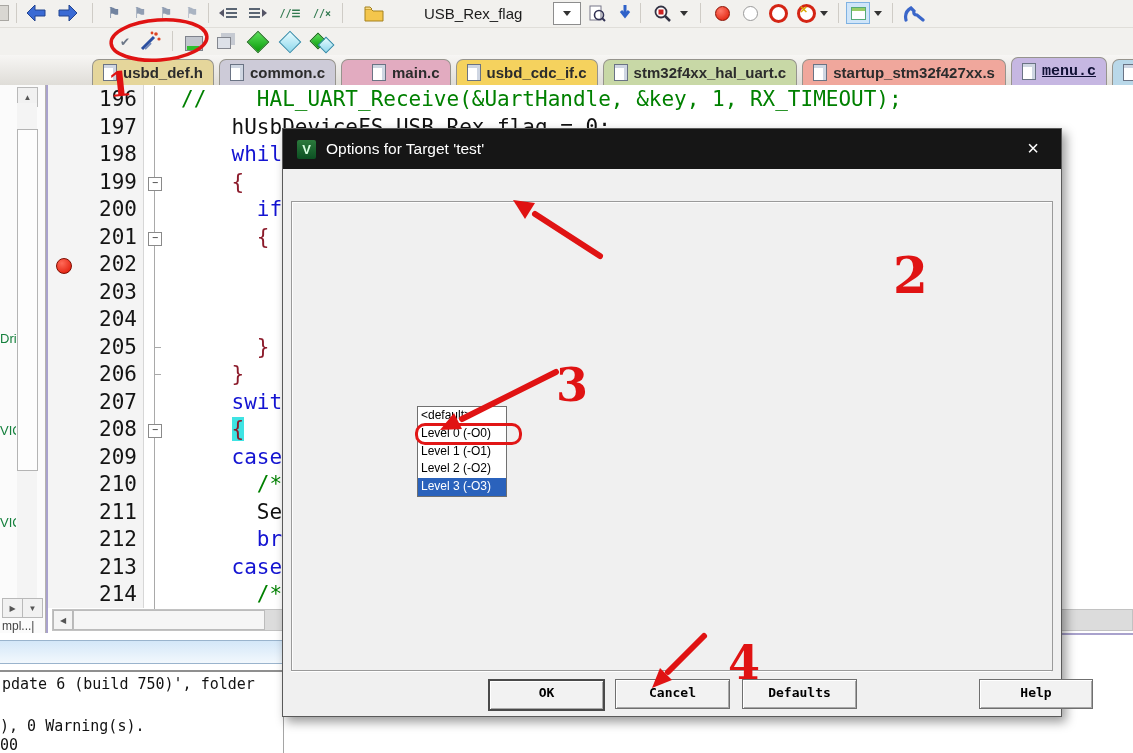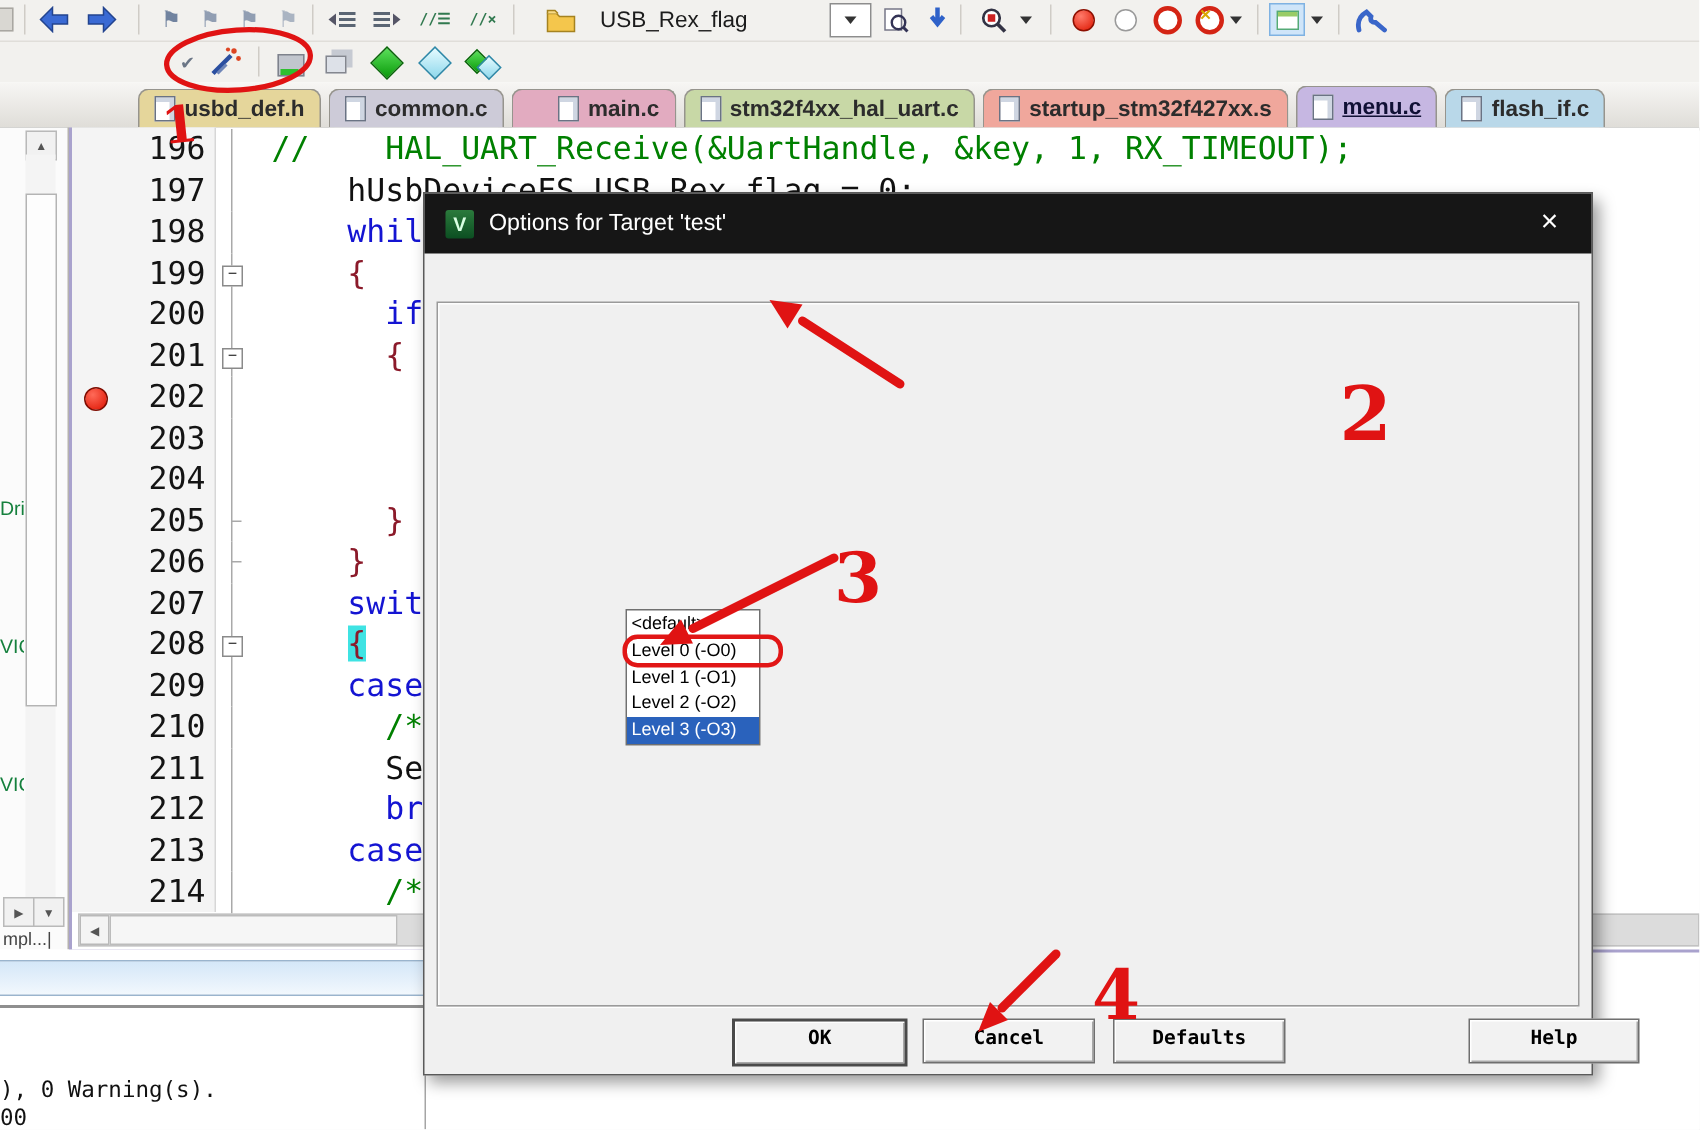--- a/index.html
+++ b/index.html
@@ -163,21 +163,21 @@
     <div class="tico" style="left:310px">
         <span class="cmnt-ico">//×</span>
       </div>
     <div class="tsep" style="left:342px"></div>
     <div class="tico" style="left:362px">
       <svg width="20" height="17" viewBox="0 0 20 17">
           <path d="M1 4 L7 4 L9 6 L19 6 L19 16 L1 16 Z" fill="#f4c64c" stroke="#a5821f"></path>
           <path d="M1 4 L1 2 L6 2 L8 4" fill="#f8da85" stroke="#a5821f"></path>
         </svg>
     </div>
-    <div class="tlabel" style="left:400px">USB_Rex_flag</div>
+    <div class="tlabel" style="left:424px">USB_Rex_flag</div>
     <div class="combofrag" style="left:553px">
         <span class="dntri"></span>
       </div>
     <div class="tico" style="left:585px">
       <svg width="18" height="17" viewBox="0 0 18 17">
           <rect x="2" y="1" width="11" height="14" fill="#fff" stroke="#778"></rect>
           <circle cx="11" cy="10" r="4.5" fill="none" stroke="#335" stroke-width="1.6"></circle>
           <line x1="14" y1="13" x2="17" y2="16" stroke="#335" stroke-width="2"></line>
         </svg>
     </div>
@@ -281,29 +281,33 @@
           <span class="ftab-label">usbd_def.h</span>
         </div>
         <div class="ftab" style="background: rgb(205, 203, 216);">
           <span class="docicon"></span>
           <span class="ftab-label">common.c</span>
         </div>
         <div class="ftab" style="background: rgb(226, 171, 192); padding-left: 30px;">
           <span class="docicon"></span>
           <span class="ftab-label">main.c</span>
         </div>
+        <div class="ftab" style="background: rgb(245, 210, 94);">
+          <span class="docicon"></span>
+          <span class="ftab-label">usbd_cdc_if.c</span>
+        </div>
         <div class="ftab" style="background: rgb(200, 216, 166);">
           <span class="docicon"></span>
           <span class="ftab-label">stm32f4xx_hal_uart.c</span>
         </div>
         <div class="ftab" style="background: rgb(240, 167, 156);">
           <span class="docicon"></span>
           <span class="ftab-label">startup_stm32f427xx.s</span>
         </div>
-        <div class="ftab active" style="background: rgb(198, 183, 226);">
+        <div class="ftab active" style="background: rgb(198, 183, 226); font-family: Liberation Mono, monospace;">
           <span class="docicon"></span>
           <span class="ftab-label">menu.c</span>
         </div>
         <div class="ftab" style="background: rgb(185, 216, 233);">
           <span class="docicon"></span>
           <span class="ftab-label">flash_if.c</span>
         </div>
       </div>
   </div>
 
@@ -344,20 +348,21 @@
     <div id="hscroll">
       <div class="hsb-btn">◀</div>
       <div class="hsb-thumb"></div>
     </div>
   </div>
 
   <div id="bottomdock">
     <div id="dock-tab-frag">mpl...|</div>
     <div id="dock-header"></div>
     <div id="dock-divider"></div>
+    <div class="buildline" style="left:2px;top:42px">pdate 6 (build 750)', folder</div>
     <div class="buildline" style="left:0;top:84px">), 0 Warning(s).</div>
     <div class="buildline" style="left:0;top:103px">00</div>
   </div>
 
   <div id="dialog">
     <div id="dlg-title">
       <div id="dlg-icon">V</div>
       <div id="dlg-title-text">Options for Target 'test'</div>
       <div id="dlg-close">×</div>
     </div>

